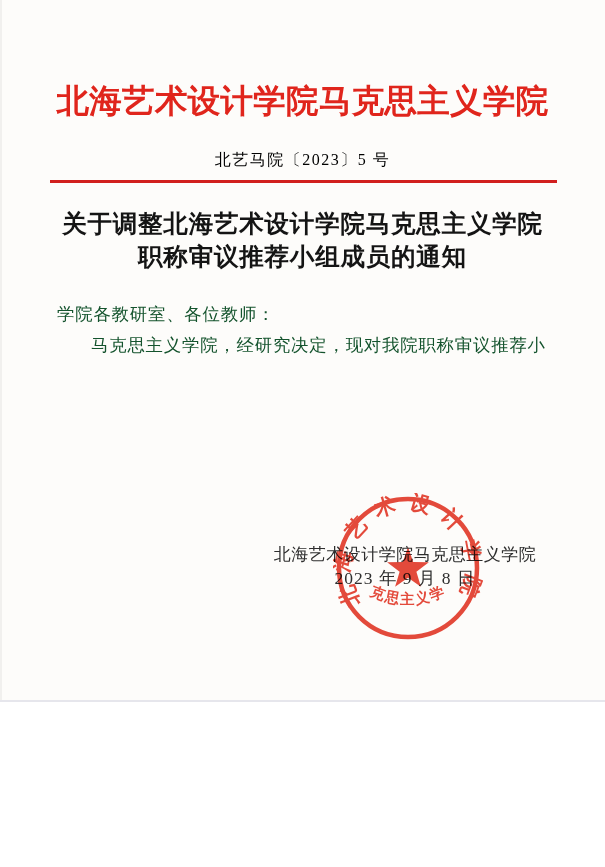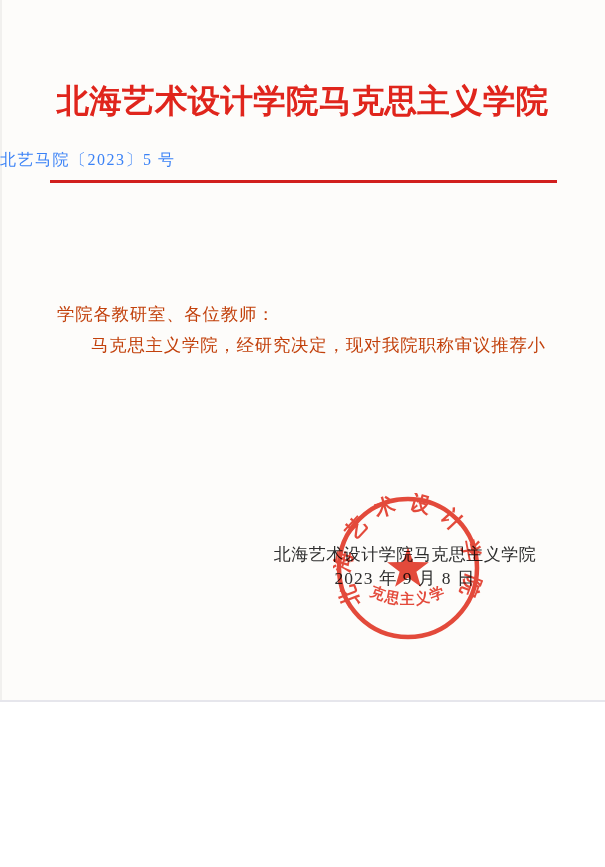--- a/index.html
+++ b/index.html
@@ -15,38 +15,38 @@
     box-shadow:inset 0 -2px 0 #e6e6ec, inset 2px 0 0 #f1f0ee;
   }
   .org-title{
     position:absolute;top:80px;left:0;width:605px;
     text-align:center;
     font-size:32.5px;font-weight:bold;letter-spacing:0.3px;
     color:#e0251c;
   }
   .doc-number{
     position:absolute;top:150px;left:0;width:605px;
-    text-align:left;
+    text-align:center;
     font-size:16px;letter-spacing:1.5px;
-    color:#3b82f6;
+    color:#000000;
   }
   .red-rule{
     position:absolute;top:180px;left:50px;width:507px;height:3px;
     background:#d11f1e;
   }
   .notice-title{
     position:absolute;top:207px;left:0;width:605px;
     text-align:center;
     font-size:24.5px;font-weight:bold;letter-spacing:0.8px;
     line-height:33px;color:#141414;
   }
   .body-text{
     position:absolute;top:299px;left:57px;width:502px;
     font-size:17.4px;letter-spacing:0.8px;line-height:31.3px;
-    color:#c2410c;
+    color:#14532d;
   }
   .body-line{white-space:pre;}
   .indent-para{padding-left:34px;}
   .indent-item{padding-left:28px;}
   .signature-block{
     position:absolute;top:543px;left:270px;width:270px;
     text-align:center;color:#2e2e2e;
   }
   .signature-org{
     font-size:17px;letter-spacing:0.5px;white-space:nowrap;
@@ -69,20 +69,24 @@
 <body>
 
 <div class="page">
 
   <div class="org-title">北海艺术设计学院马克思主义学院</div>
 
   <div class="doc-number">北艺马院〔2023〕5 号</div>
 
   <div class="red-rule"></div>
 
+  <div class="notice-title">
+    <div>关于调整北海艺术设计学院马克思主义学院</div>
+    <div>职称审议推荐小组成员的通知</div>
+  </div>
 
   <div class="body-text">
     <div class="body-line">学院各教研室、各位教师：</div>
     <div class="body-line indent-para">马克思主义学院，经研究决定，现对我院职称审议推荐小</div>
   </div>
 
   <div class="signature-block">
     <div class="signature-org">北海艺术设计学院马克思主义学院</div>
     <div class="signature-date">2023 年 9 月 8 日</div>
   </div>

